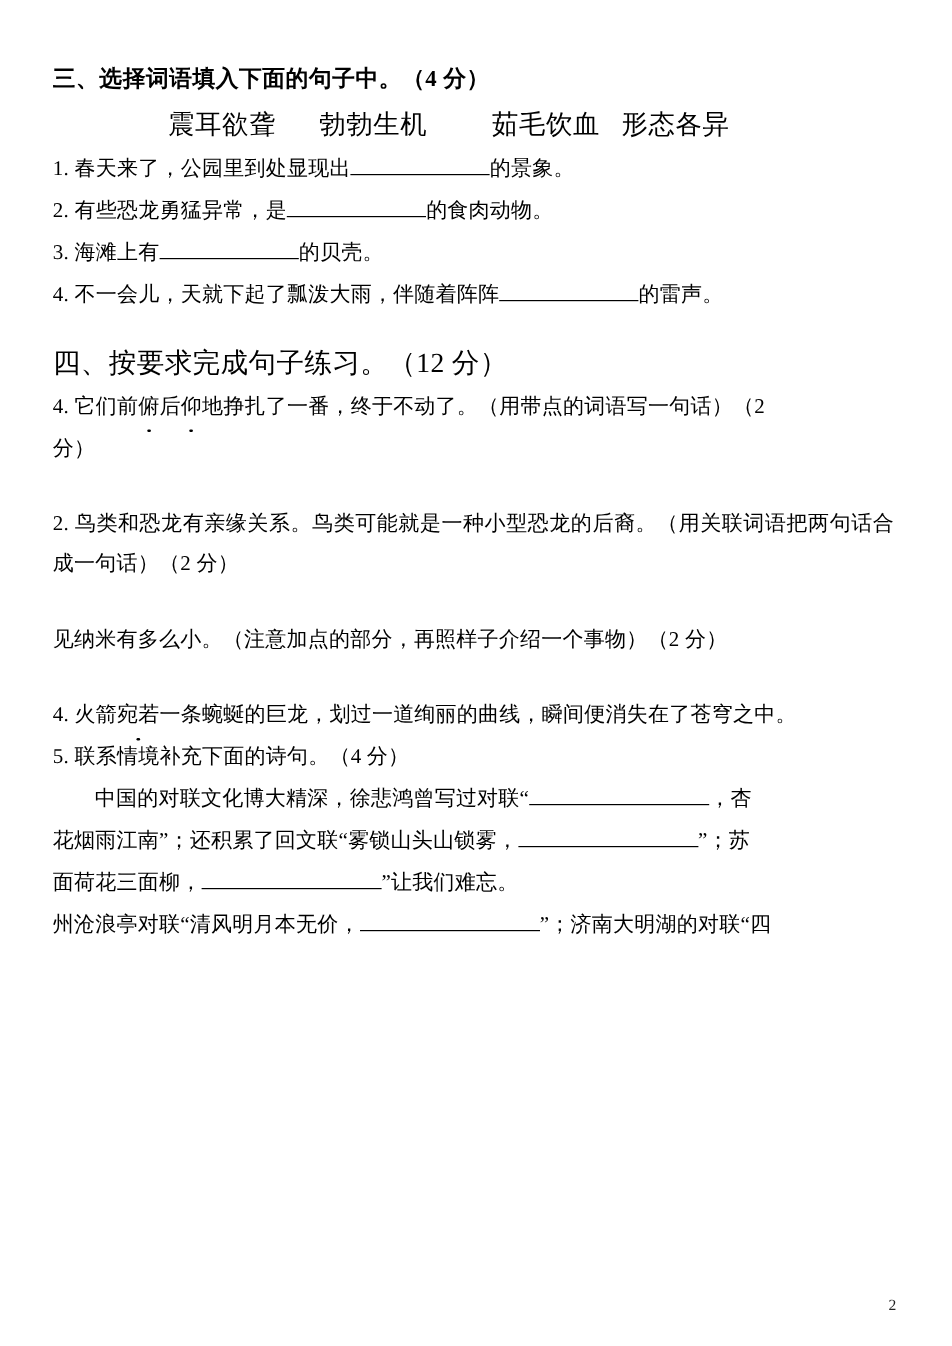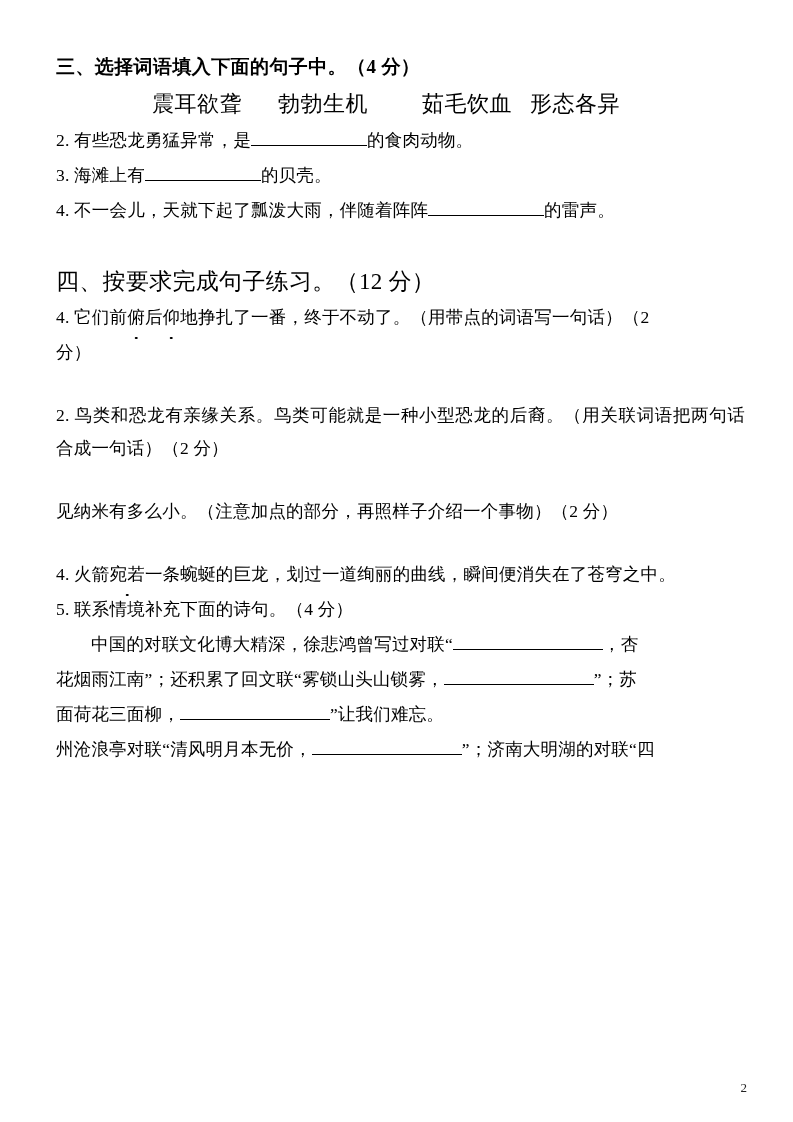--- a/index.html
+++ b/index.html
@@ -13,21 +13,21 @@
     font-family: "Liberation Serif", "DejaVu Serif", serif;
     color: #000000;
     position: relative;
     overflow: hidden;
   }
   .page {
     position: relative;
     width: 793px;
     height: 1122px;
     box-sizing: border-box;
-    padding: 52px 48px 40px 56px;
+    padding: 52px 48px 40px 44px;
   }
   .section-title {
     font-weight: bold;
     font-size: 19px;
     line-height: 30px;
     margin: 0 0 6px 0;
     letter-spacing: 0.4px;
   }
   .section-title-2 {
     font-weight: normal;
@@ -45,21 +45,21 @@
     letter-spacing: 0.5px;
   }
   .q {
     font-size: 17.5px;
     line-height: 33px;
     margin: 0 0 2px 0;
     letter-spacing: 0.2px;
     text-align: justify;
   }
   .q-gap {
-    margin-bottom: 40px;
+    margin-bottom: 26px;
   }
   .q-gap-lg {
     margin-bottom: 30px;
   }
   .blank {
     display: inline-block;
     border-bottom: 1px solid #000;
     vertical-align: baseline;
   }
   .b-110 { width: 116px; }
@@ -93,20 +93,23 @@
 </style>
 </head>
 <body>
 
 <div class="page">
 
   <h2 class="section-title">三、选择词语填入下面的句子中。（4 分）</h2>
 
   <div class="word-bank">震耳欲聋      勃勃生机         茹毛饮血   形态各异</div>
 
+  <p class="q">
+    <span>1. 春天来了，公园里到处显现出</span><span class="blank b-110"></span><span>的景象。</span>
+  </p>
 
   <p class="q">
     <span>2. 有些恐龙勇猛异常，是</span><span class="blank b-110"></span><span>的食肉动物。</span>
   </p>
 
   <p class="q">
     <span>3. 海滩上有</span><span class="blank b-110"></span><span>的贝壳。</span>
   </p>
 
   <p class="q q-gap">

